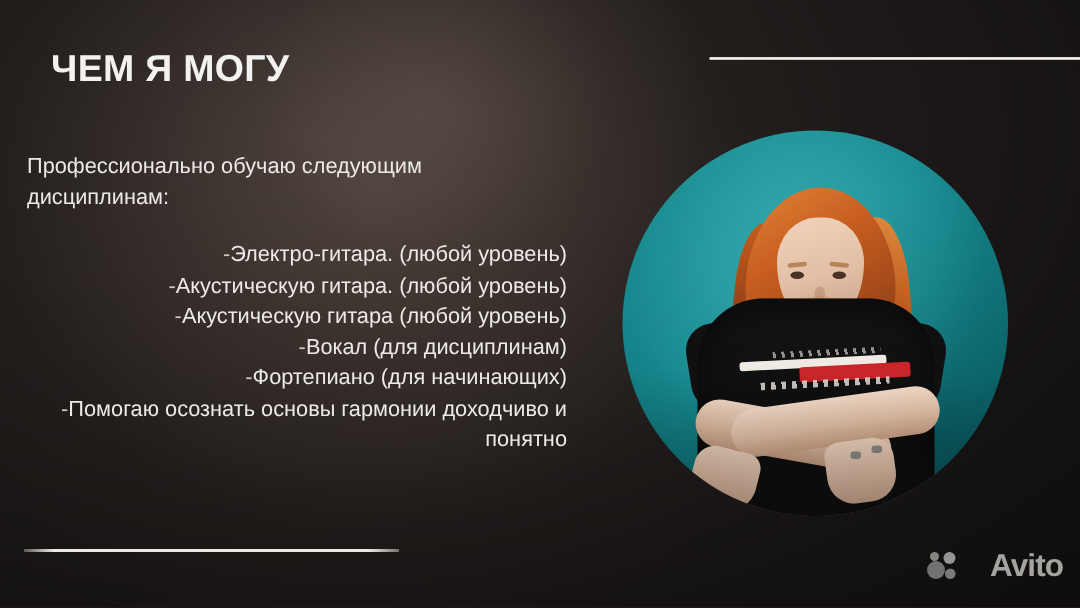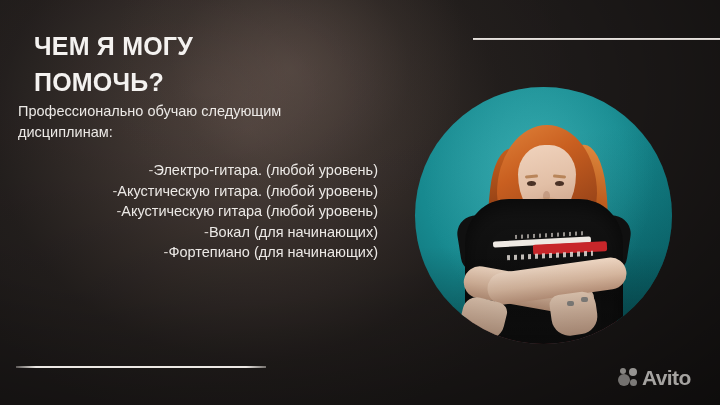--- a/index.html
+++ b/index.html
@@ -374,21 +374,21 @@
     background: linear-gradient(to bottom, rgba(0,0,0,0) 62%, rgba(0,0,0,0.28) 100%);
   }
 
   
   .avito {
     position: absolute;
     left: 618px;
     top: 368px;
     display: flex;
     align-items: center;
-    gap: 2px;
+    gap: 20px;
     opacity: 0.78;
   }
   .avito-mark {
     position: relative;
     width: 22px;
     height: 20px;
   }
   .avito-mark i {
     position: absolute;
     display: block;
@@ -414,31 +414,31 @@
 
   <div class="bg-base"></div>
   <div class="bg-glow-1"></div>
   <div class="bg-glow-2"></div>
   <div class="bg-vignette"></div>
 
   <div class="top-rule"></div>
 
   <div class="heading">
     <span>ЧЕМ Я МОГУ</span>
-    <span class="line2">ПОМОЧЬ?</span>
   </div>
 
   <div class="intro">Профессионально обучаю следующим дисциплинам:</div>
 
   <ul class="disciplines">
     <li><span class="dash">-</span><span>Электро-гитара. (любой уровень)</span></li>
     <li><span class="dash">-</span><span>Акустическую гитара. (любой уровень)</span></li>
     <li><span class="dash">-</span><span>Акустическую гитара (любой уровень)</span></li>
-    <li><span class="dash">-</span><span>Вокал (для начинающих)</span></li>
+    <li><span class="dash">-</span><span>Вокал (для дисциплинам)</span></li>
     <li><span class="dash">-</span><span>Фортепиано (для начинающих)</span></li>
+    <li><span class="dash">-</span><span>Помогаю осознать основы гармонии доходчиво и понятно</span></li>
   </ul>
 
   <div class="underline"></div>
 
   <div class="portrait">
     <div class="backdrop"></div>
     <div class="seat"></div>
     <div class="hair-l"></div>
     <div class="hair-r"></div>
     <div class="hair"></div>

